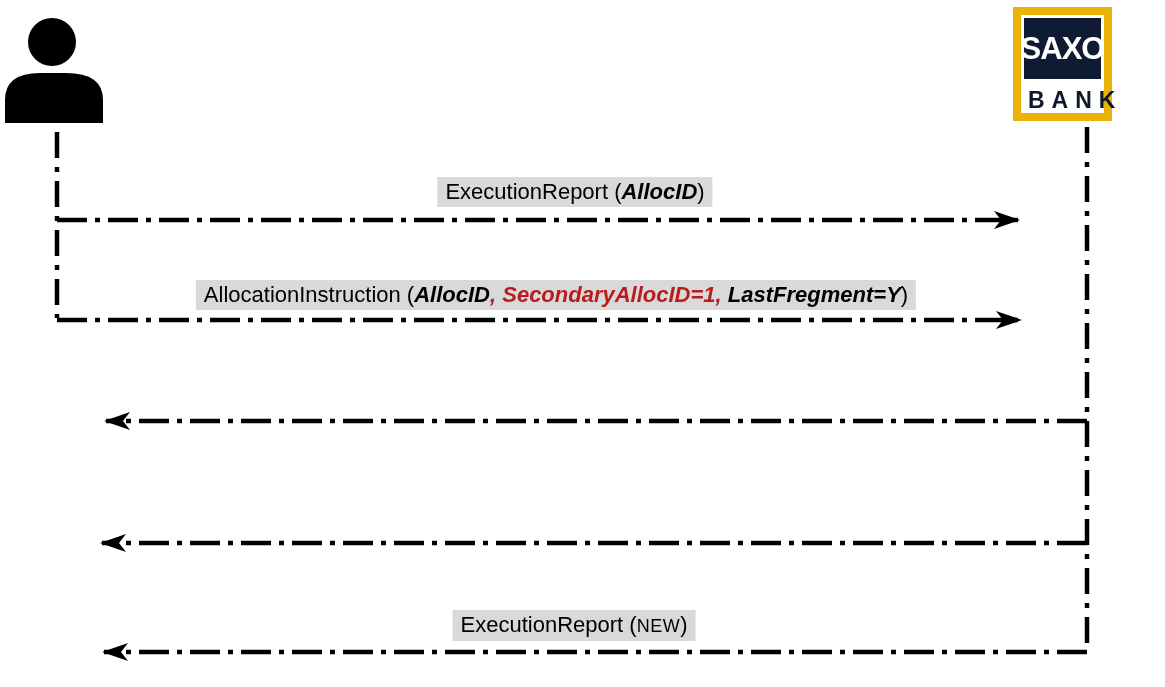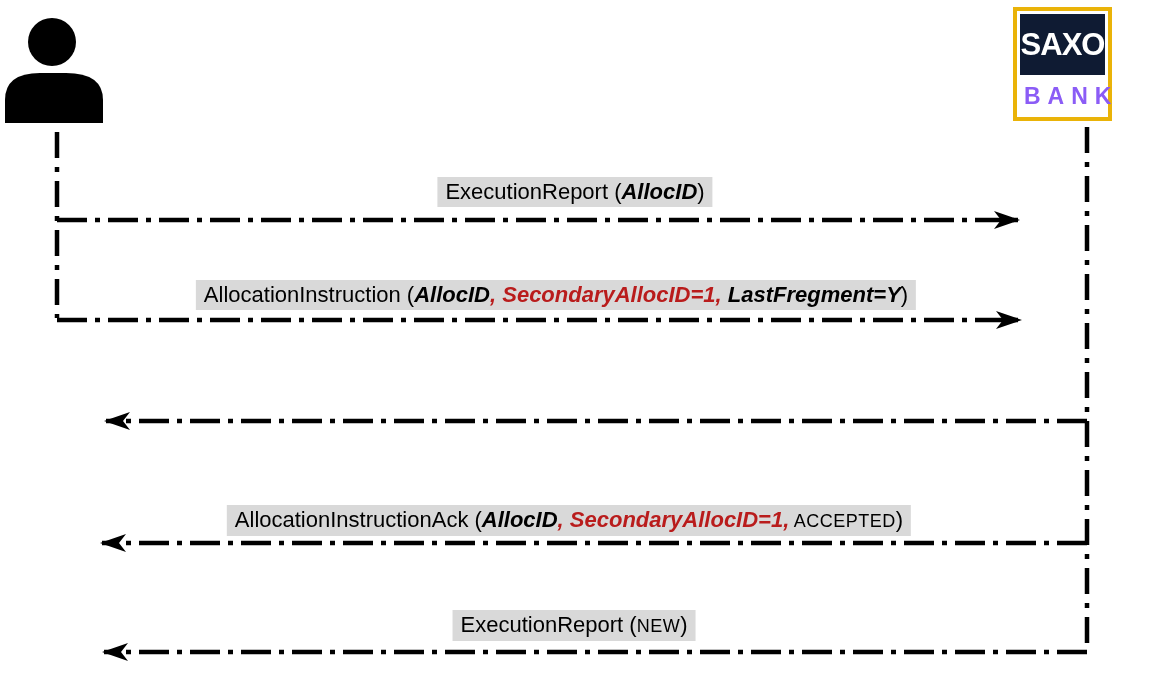--- a/index.html
+++ b/index.html
@@ -8,30 +8,30 @@
     font-family:"Liberation Sans", sans-serif; overflow:hidden; color:#000;
   }
   svg.lines { position:absolute; left:0; top:0; }
   .life  { stroke:#000; stroke-width:4.5; stroke-dasharray:26 9 5 9; fill:none; }
   .arrow { stroke:#000; stroke-width:4.5; stroke-dasharray:30 8 5 8; fill:none; }
   .person-svg { position:absolute; left:0; top:12px; }
   .person-svg path, .person-svg circle { fill:#000; }
 
   .logo {
     position:absolute; left:1013px; top:7px; width:99px; height:114px;
-    border:4px solid #eab308; box-sizing:border-box; background:#fff;
+    border:8px solid #eab308; box-sizing:border-box; background:#fff;
   }
   .logo-top {
     position:absolute; left:3px; top:3px; right:3px; height:61px;
     background:#0f1b33; color:#fff; display:flex; align-items:center; justify-content:center;
     font-weight:bold; font-size:31px; letter-spacing:-1px;
   }
   .logo-bottom {
     position:absolute; left:0; right:0; top:72px; text-align:center;
-    color:#8b5cf6; font-weight:bold; font-size:23px; letter-spacing:7px; text-indent:7px;
+    color:#0f172a; font-weight:bold; font-size:23px; letter-spacing:7px; text-indent:7px;
     white-space:nowrap;
   }
 
   .msg {
     position:absolute; transform:translateX(-50%);
     background:#d9d9d9; padding:2px 8px; white-space:nowrap;
     font-size:22px; line-height:26px; color:#000;
   }
   .msg span { display:inline; }
   .bi  { font-weight:bold; font-style:italic;text-align:right; }
@@ -68,17 +68,16 @@
     <line class="arrow" x1="1087" y1="421" x2="106" y2="421" marker-end="url(#ah)"></line>
     <line class="arrow" x1="1087" y1="543" x2="102" y2="543" marker-end="url(#ah)"></line>
     <line class="arrow" x1="1087" y1="652" x2="104" y2="652" marker-end="url(#ah)"></line>
   </svg>
 
   <div class="msg" style="left:575px; top:177px"><span class="r">ExecutionReport (</span><span class="bi">AllocID</span><span class="r">)</span></div>
 
   <div class="msg" style="left:556px; top:280px"><span class="r">AllocationInstruction (</span><span class="bi">AllocID</span><span class="bip">, SecondaryAllocID=1,</span><span class="bi"> LastFregment=Y</span><span class="r">)</span></div>
 
 
-  <div class="msg" style="left:569px; top:505px"><span class="r">AllocationInstructionAck (</span><span class="bi">AllocID</span><span class="bip">, SecondaryAllocID=1,</span><span class="sc"> ACCEPTED</span><span class="r">)</span></div>
 
   <div class="msg" style="left:574px; top:610px"><span class="r">ExecutionReport (</span><span class="sc">NEW</span><span class="r">)</span></div>
 
 </div>
 
 </body></html>

